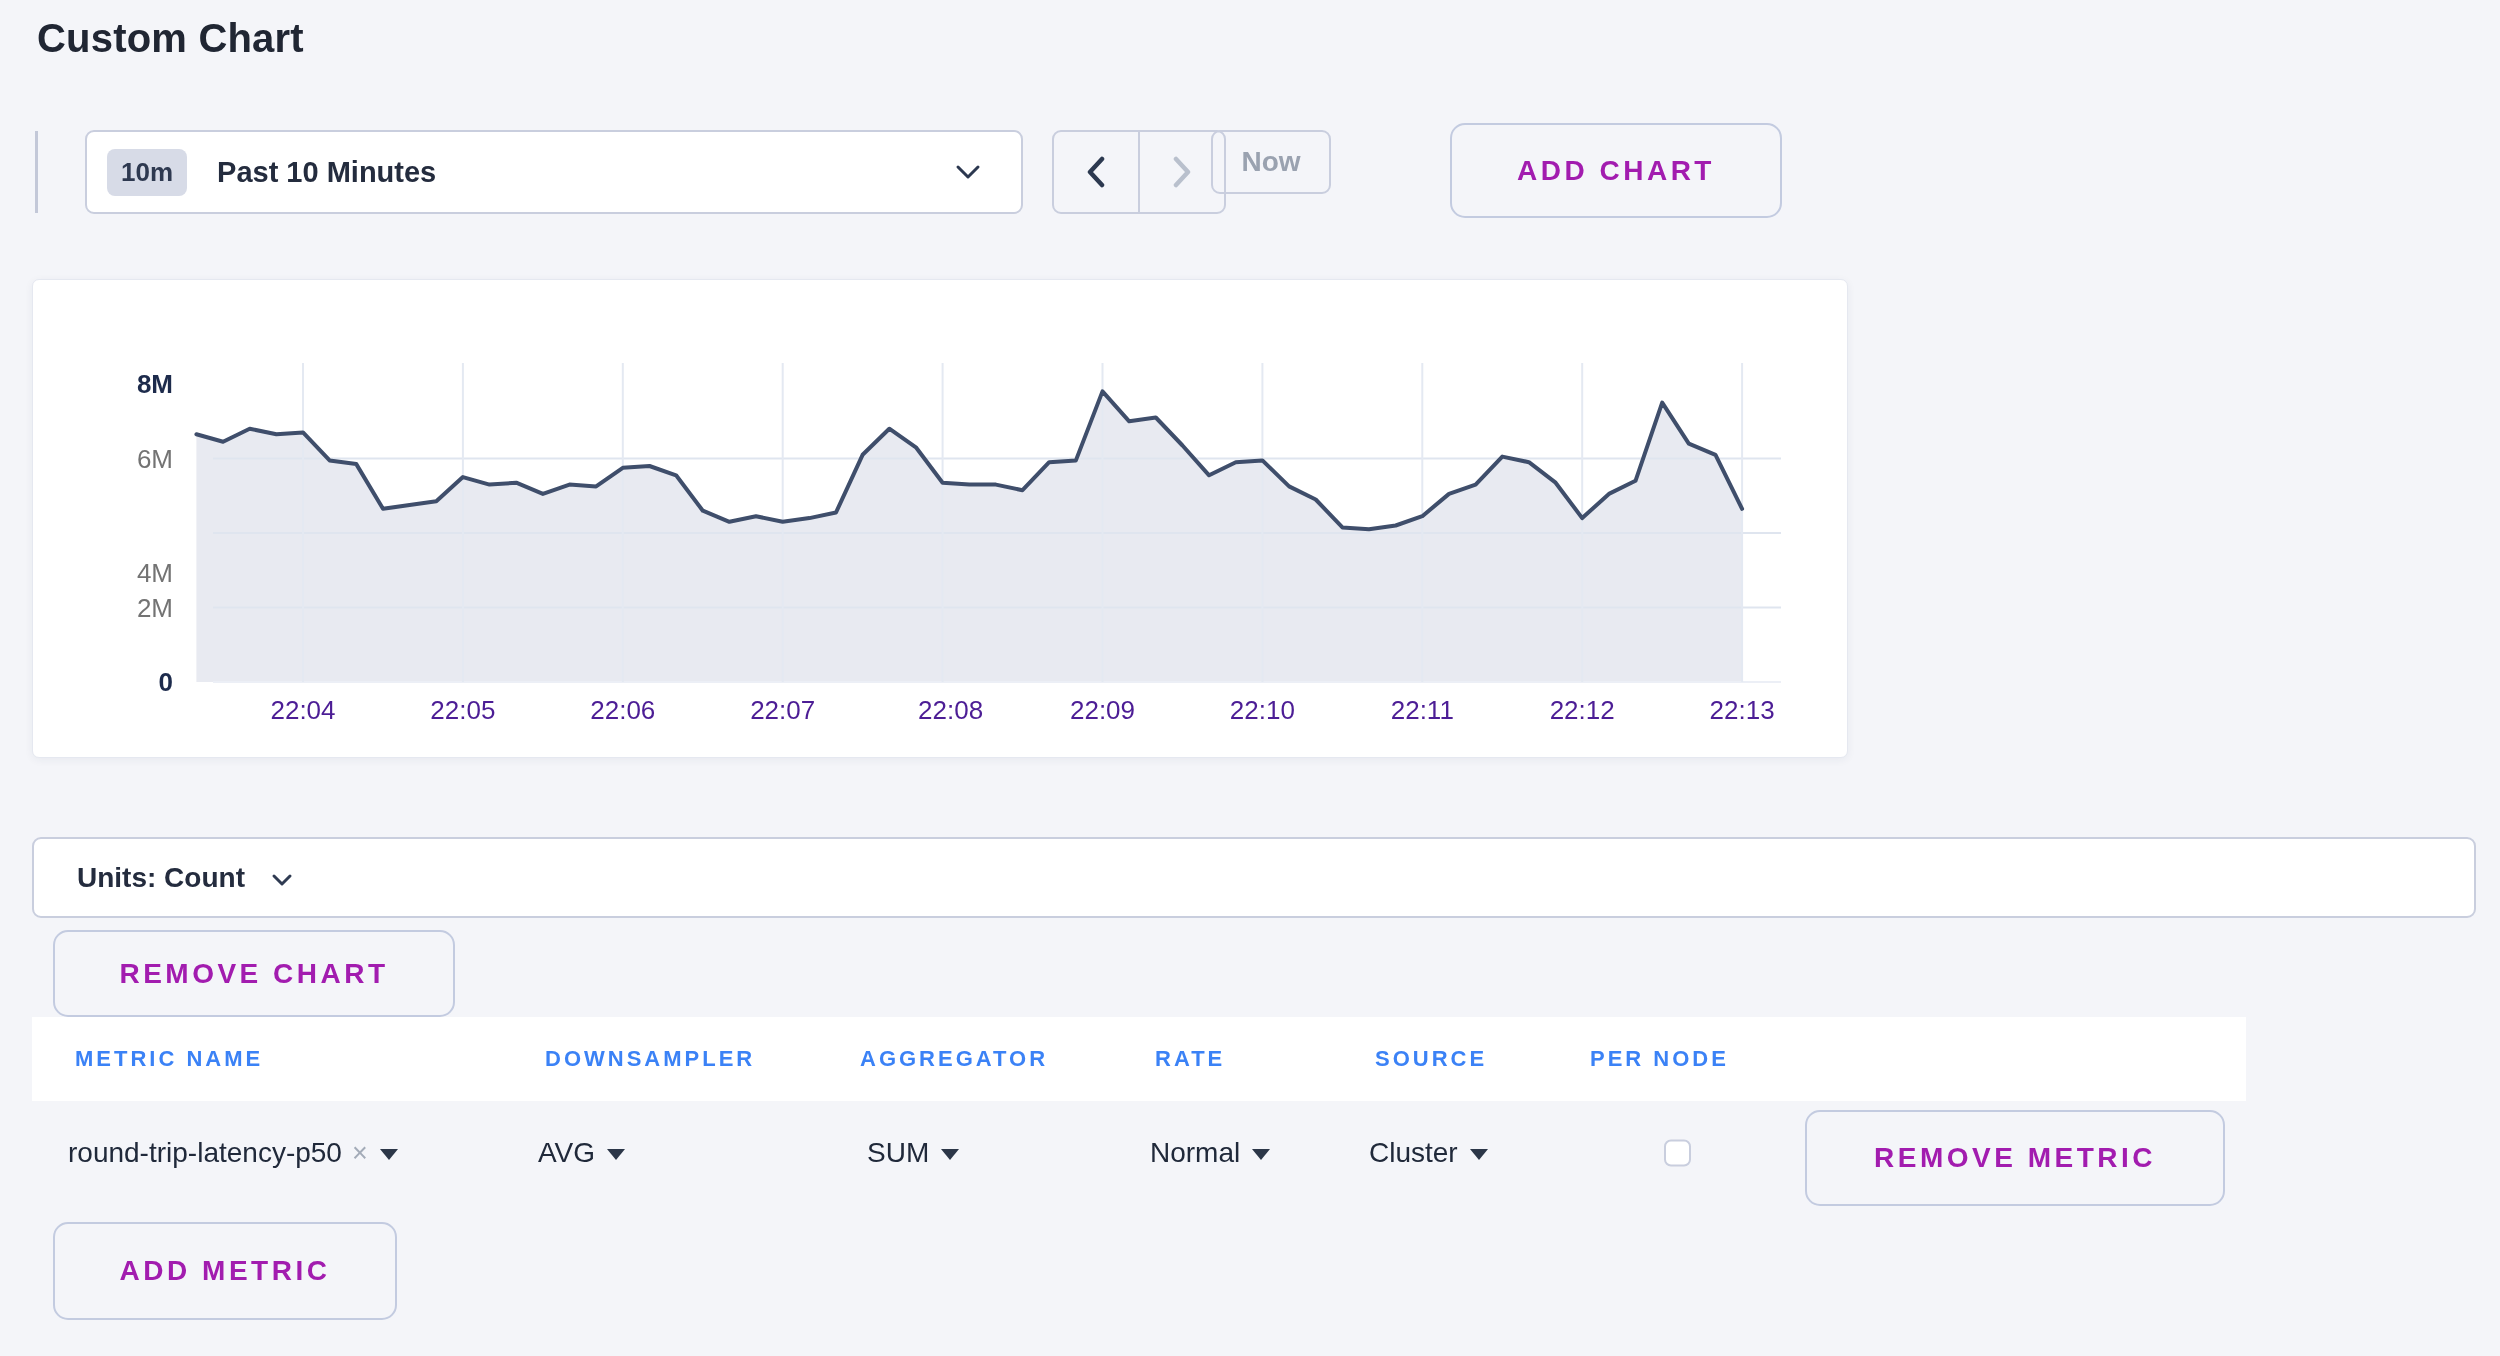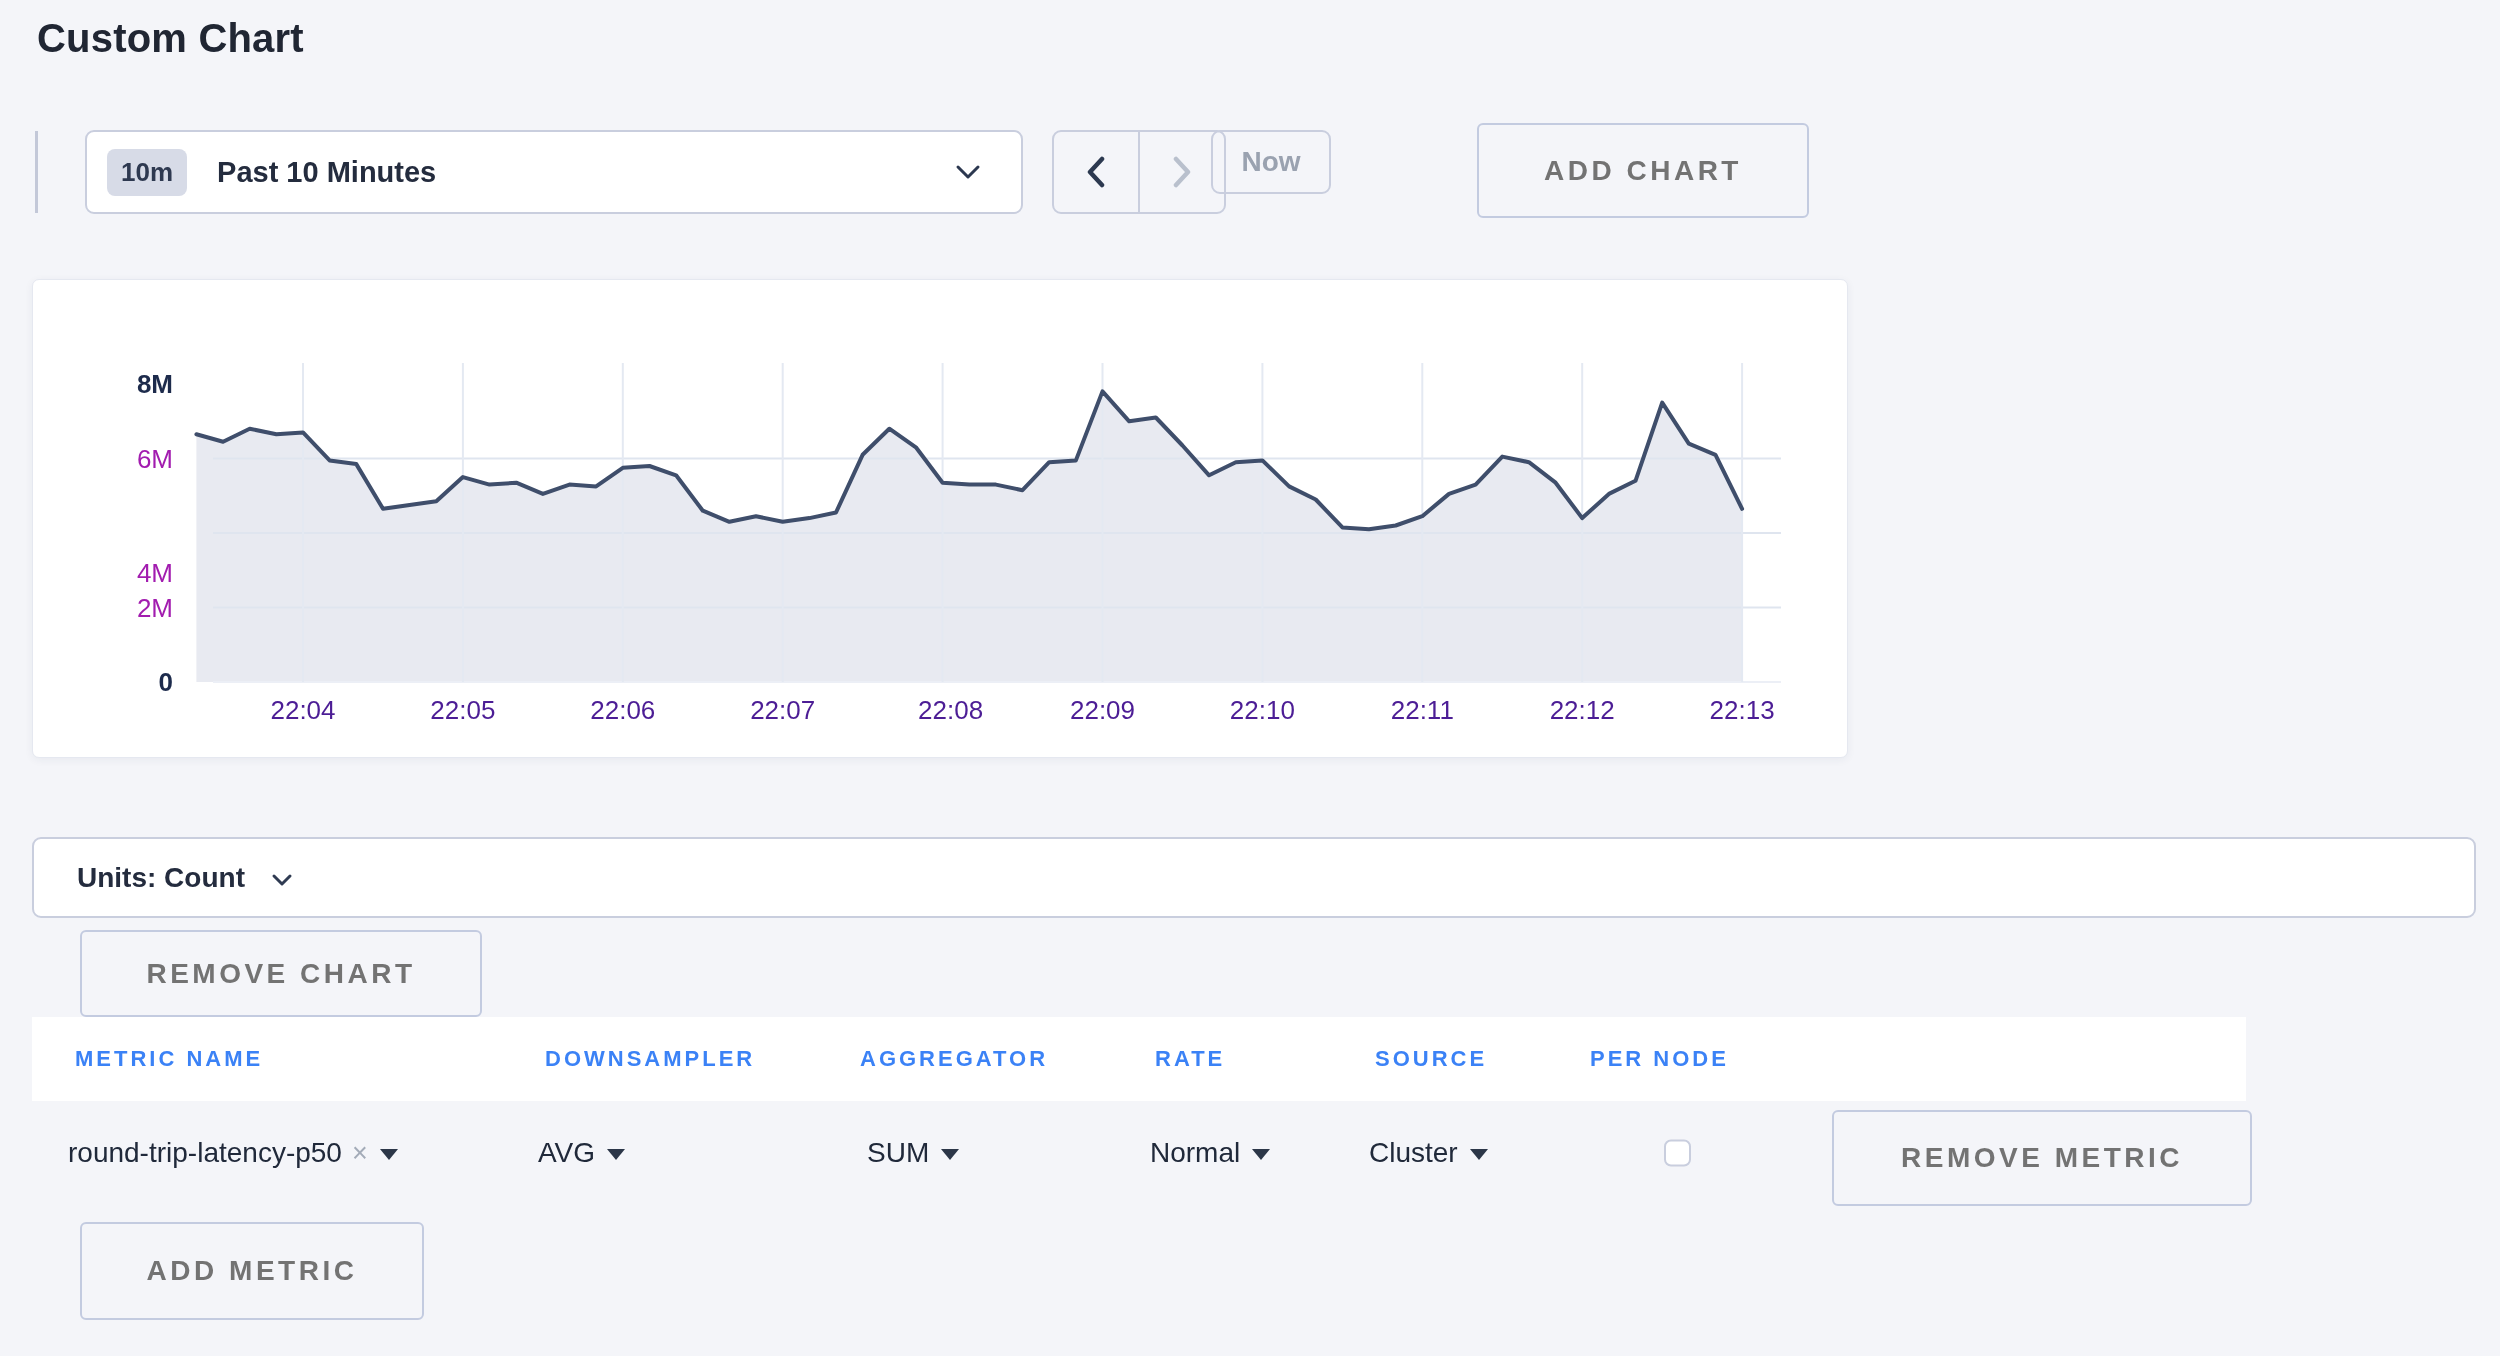--- a/index.html
+++ b/index.html
@@ -42,36 +42,36 @@
   }
   .pager-btn.prev{ border-right:2px solid #c9cede; }
   .now-btn{
     position:absolute; left:1211px; top:130px; width:120px; height:64px;
     border:2px solid #c9cede; border-radius:9px;
     display:flex; align-items:center; justify-content:center;
     font-size:28px; font-weight:700; color:#9aa2b0; cursor:default;
   }
   .btn-outline-blue{
     position:absolute;
-    border:2px solid #c3cbe0; border-radius:6px; background:transparent;
+    border:2px solid #c3cbe0; border-radius:15px; background:transparent;
     display:flex; align-items:center; justify-content:center;
-    font-size:28px; font-weight:700; letter-spacing:3.5px; color:#737373;
-    cursor:pointer; font-family:inherit;margin-left:27px;
+    font-size:28px; font-weight:700; letter-spacing:3.5px; color:#a21caf;
+    cursor:pointer; font-family:inherit;
   }
   .add-chart-btn{ left:1450px; top:123px; width:332px; height:95px; }
   
   .chart-card{
     position:absolute; left:32px; top:279px; width:1816px; height:479px;
     background:#ffffff; border:1px solid #e5e8f0; border-radius:7px;
     box-shadow:0 2px 8px rgba(40,50,80,.06);
   }
   .chart-card svg{ position:absolute; left:0; top:0; width:1816px; height:479px; }
   .y-axis-label{
     position:absolute; width:120px; text-align:right;
-    font-size:26px; color:#a21caf; transform:translateY(-50%);
+    font-size:26px; color:#737373; transform:translateY(-50%);
   }
   .y-axis-label.edge{ font-weight:700; color:#1d2b4c; }
   .x-axis-label{
     position:absolute; top:415px; transform:translateX(-50%);
     font-size:26px; color:#4c1d95; white-space:nowrap;
   }
   
   .units-bar{
     position:absolute; left:32px; top:837px; width:2444px; height:81px;
     background:#ffffff; border:2px solid #c9cede; border-radius:9px;

